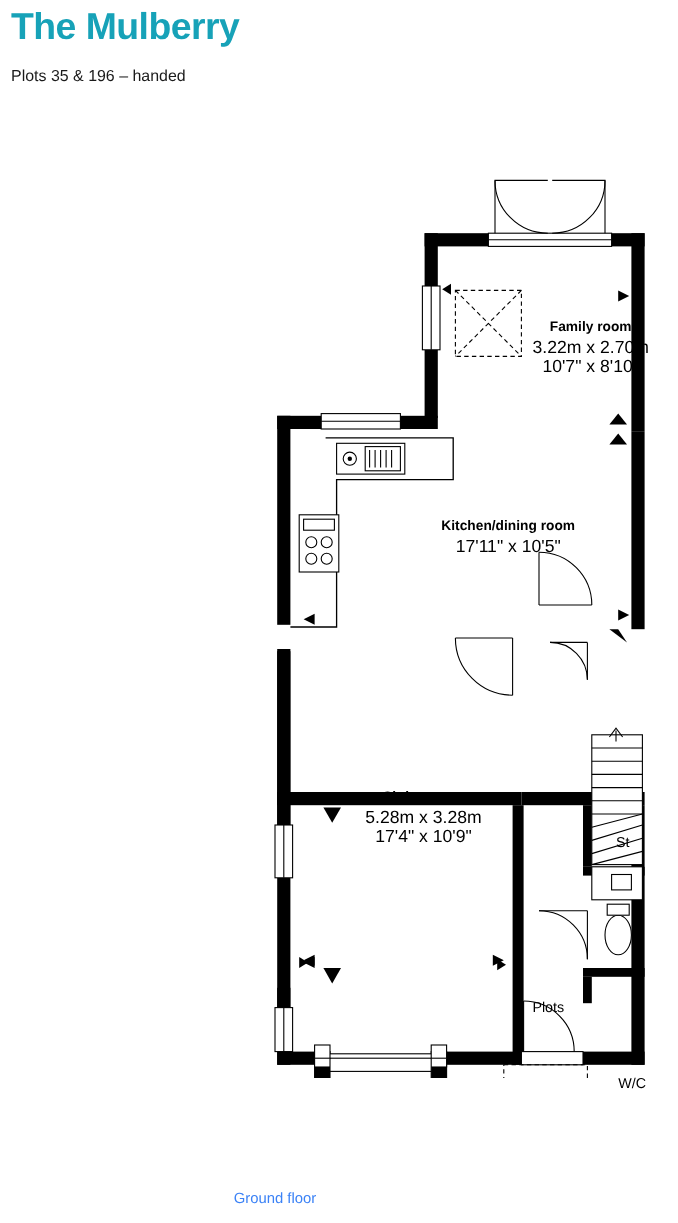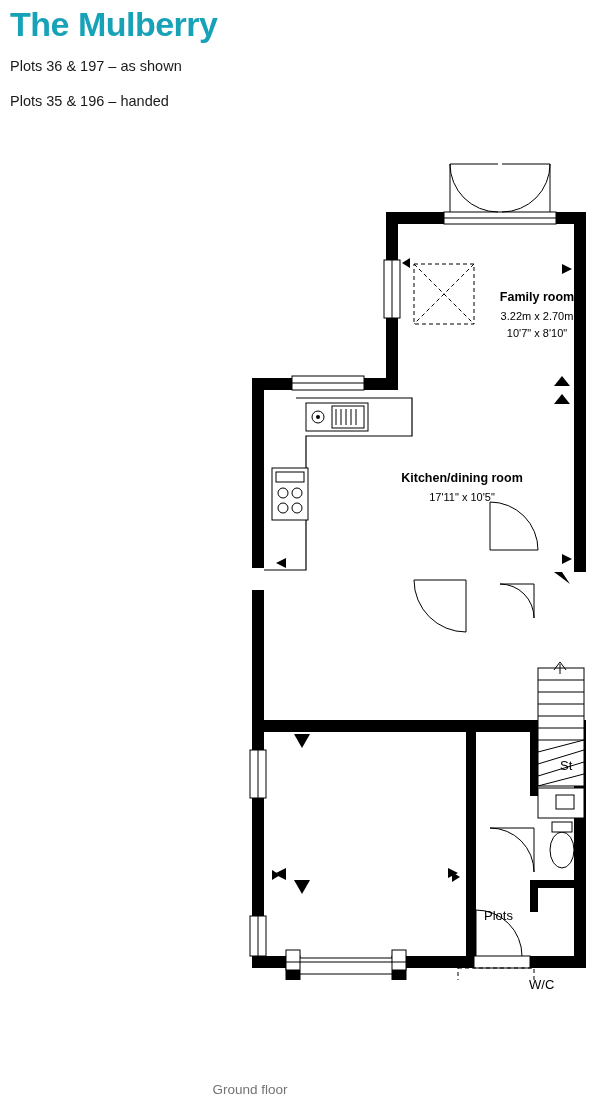--- a/index.html
+++ b/index.html
@@ -59,53 +59,52 @@
     white-space: nowrap;
   }
   .room-label .name {
     font-weight: bold;
     font-size: 12.5px;
     display: block;
     margin-bottom: 2px;
   }
   .room-label .dim {
     display: block;
-    font-size: 11px;
+    font-size: 16px;
   }
   .plain-label {
     position: absolute;
     font-size: 13px;
     color: #000;
     white-space: nowrap;
   }
 
   #label-family { left: 462px; top: 139px; width: 150px; }
   #label-kitchen { left: 372px; top: 320px; width: 180px; }
   #label-sitting { left: 300px; top: 566px; width: 170px; }
   #label-hall { left: 484px; top: 758px; }
   #label-st { left: 560px; top: 608px; }
-  #label-wc { left: 529px; top: 827px; text-align: center; }
+  #label-wc { left: 562px; top: 827px; text-align: center; }
 
   
   #footer {
     position: absolute;
     left: 0;
     top: 1082px;
     width: 500px;
     text-align: center;
     font-size: 13.5px;
-    color: #737373;
+    color: #3b82f6;
   }
 </style>
 </head>
 <body>
 
 <div id="header">
   <h1 id="title">The Mulberry</h1>
-  <div class="plot-line">Plots 36 &amp; 197 – as shown</div>
   <div class="plot-line second">Plots 35 &amp; 196 – handed</div>
 </div>
 
 <div id="plan">
   <svg width="616" height="830" viewBox="0 0 616 830" xmlns="http://www.w3.org/2000/svg">
 
     <g fill="#000000">
 
       <rect x="386" y="62" width="58" height="12"></rect>
 
@@ -301,19 +300,24 @@
     <span class="name">Family room</span>
     <span class="dim">3.22m x 2.70m</span>
     <span class="dim">10'7" x 8'10"</span>
   </div>
 
   <div class="room-label" id="label-kitchen">
     <span class="name">Kitchen/dining room</span>
     <span class="dim">17'11" x 10'5"</span>
   </div>
 
+  <div class="room-label" id="label-sitting">
+    <span class="name">Sitting room</span>
+    <span class="dim">5.28m x 3.28m</span>
+    <span class="dim">17'4" x 10'9"</span>
+  </div>
 
   <div class="plain-label" id="label-hall">Plots</div>
   <div class="plain-label" id="label-st">St</div>
   <div class="plain-label" id="label-wc">W/C</div>
 </div>
 
 <div id="footer">Ground floor</div>
 
 </body></html>

